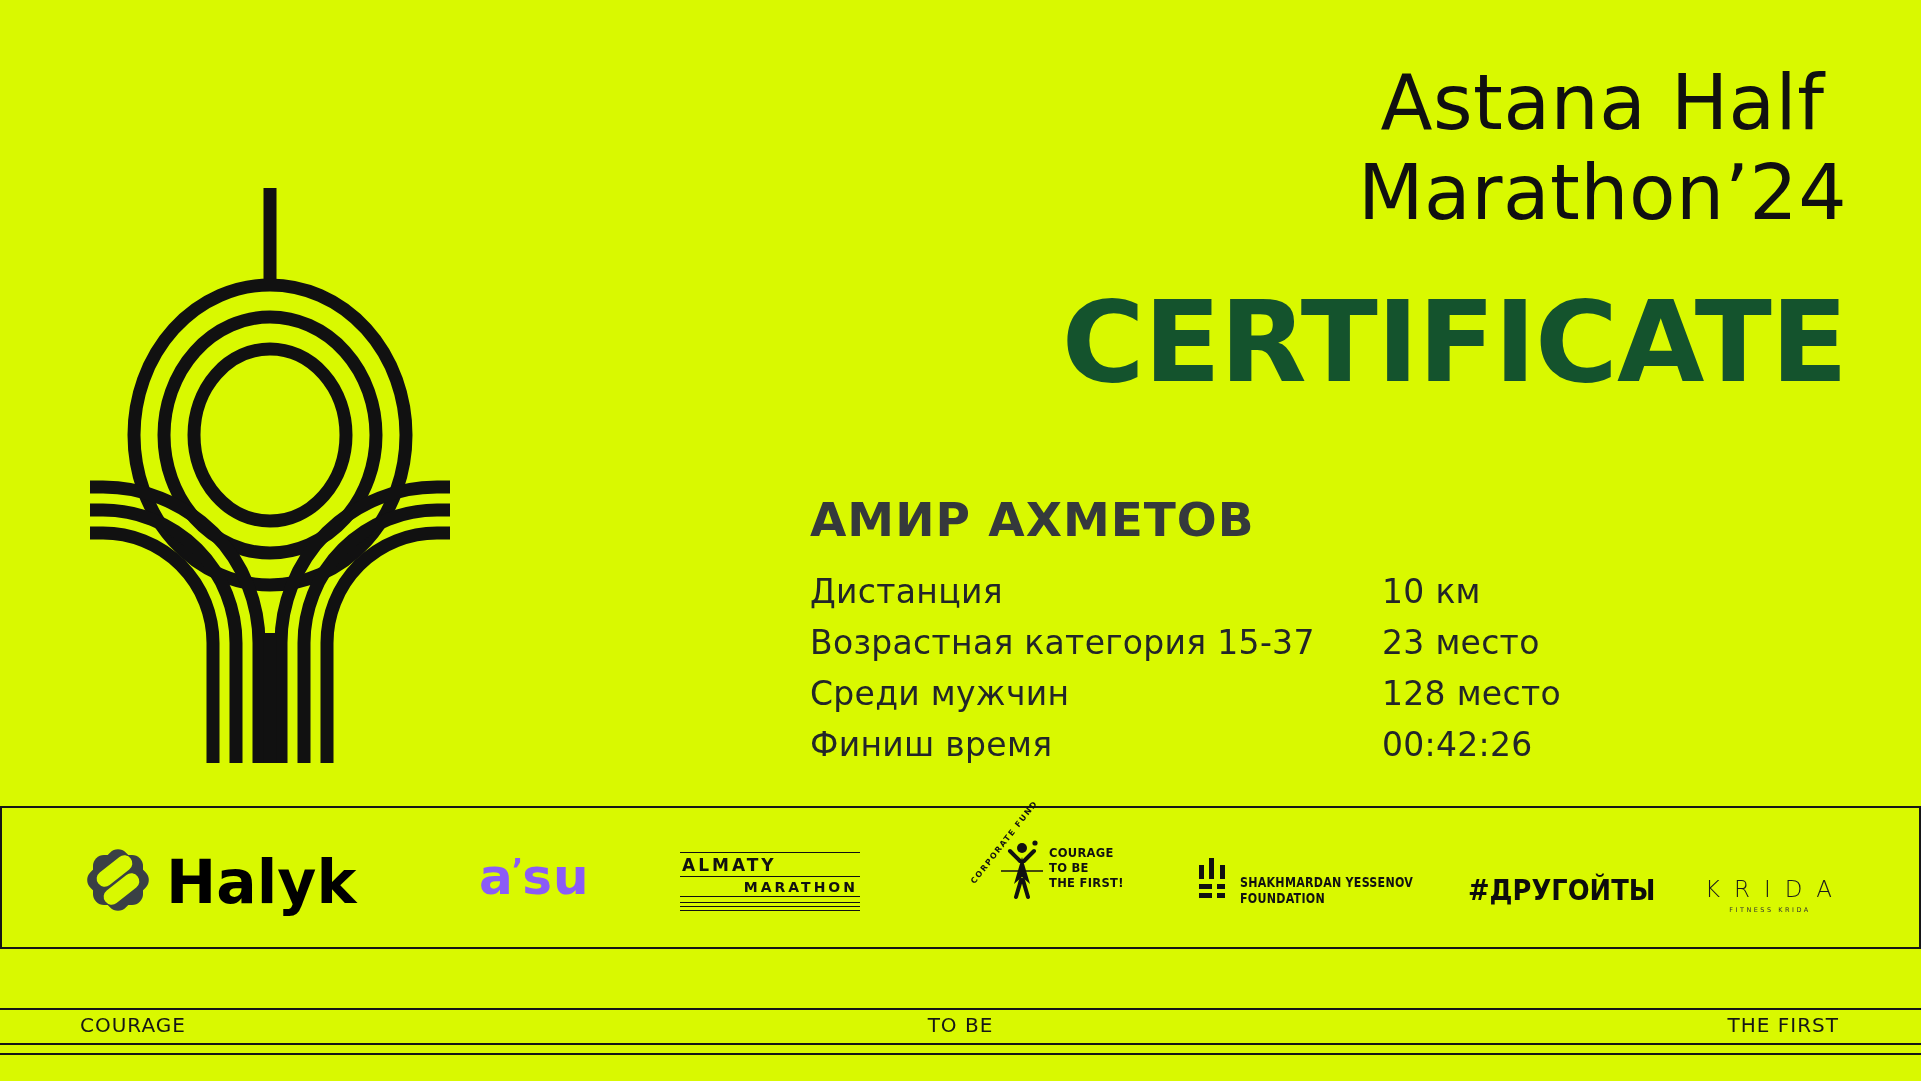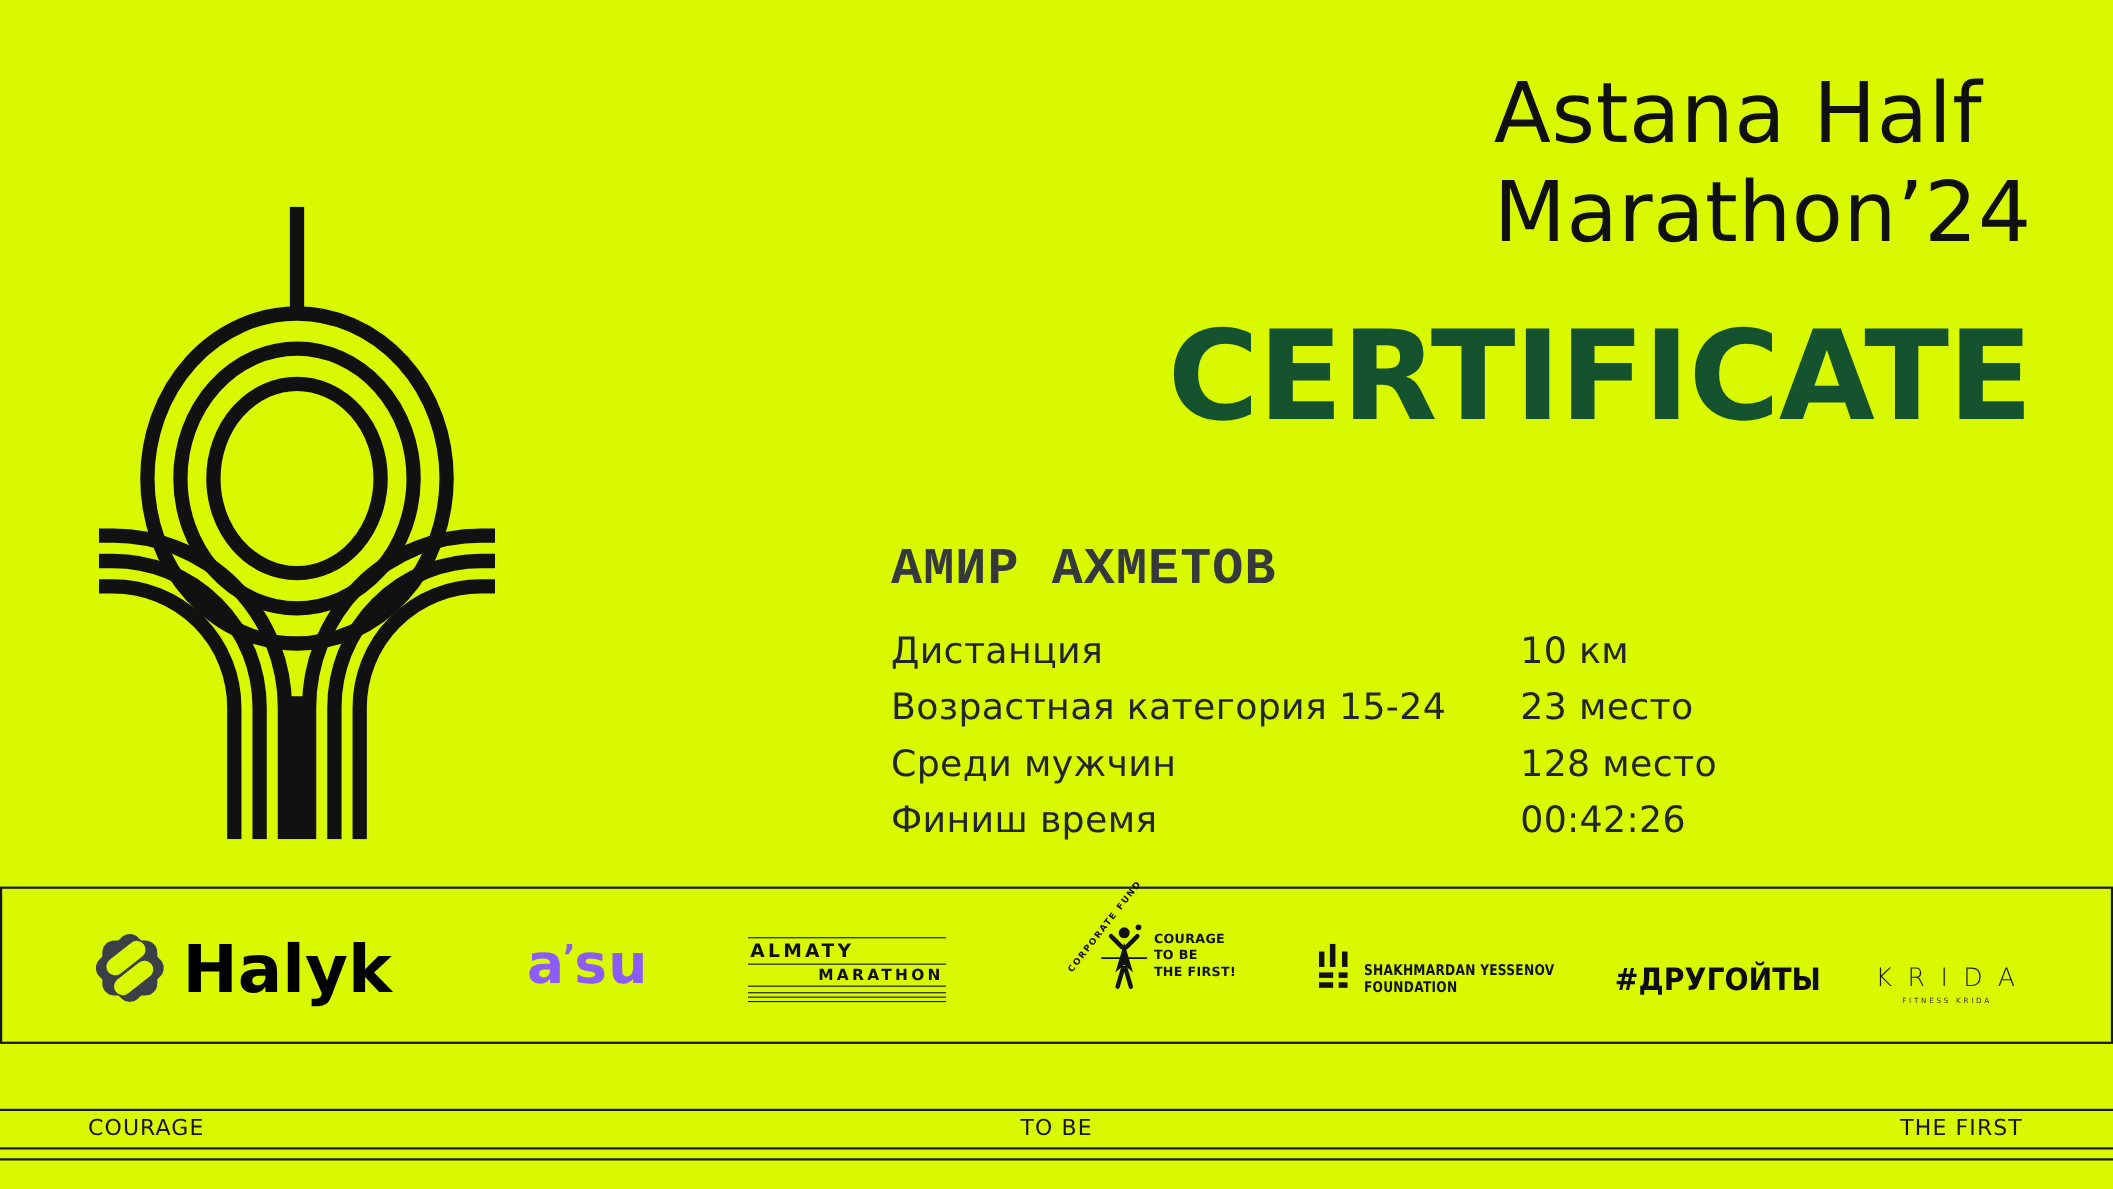--- a/index.html
+++ b/index.html
@@ -6,32 +6,32 @@
   body{
     width:1921px;height:1081px;position:relative;overflow:hidden;
     background:#d9f900;
     font-family:"DejaVu Sans","Liberation Sans",sans-serif;
     color:#131313;
   }
   .abs{position:absolute;}
 
   
   .event-title{
-    right:74px;top:58px;text-align:left;
+    right:74px;top:58px;text-align:center;
     font-size:76px;line-height:90px;font-weight:500;letter-spacing:.5px;color:#101010;
   }
   .certificate-heading{
     right:74px;top:276px;
     font-size:113px;font-weight:bold;letter-spacing:-1px;color:#14532d;white-space:nowrap;
   }
 
   
   .recipient-name{
     left:810px;top:492px;
-    font-size:47px;font-weight:bold;letter-spacing:1px;color:#35393c;white-space:nowrap;font-family:Liberation Mono, monospace;
+    font-size:47px;font-weight:bold;letter-spacing:1px;color:#35393c;white-space:nowrap;
   }
   .results{left:810px;top:572px;font-size:33px;color:#232629;letter-spacing:.3px;}
   .result-row{height:51px;display:flex;align-items:flex-start;white-space:nowrap;}
   .result-label{width:572px;}
   .result-value{}
 
   
   .baiterek{left:90px;top:188px;width:360px;height:575px;}
 
   
@@ -120,21 +120,21 @@
 </div>
 
 <div class="abs recipient-name">АМИР АХМЕТОВ</div>
 
 <div class="abs results">
   <div class="result-row">
     <div class="result-label">Дистанция</div>
     <div class="result-value">10 км</div>
   </div>
   <div class="result-row">
-    <div class="result-label">Возрастная категория 15-24</div>
+    <div class="result-label">Возрастная категория 15-37</div>
     <div class="result-value">23 место</div>
   </div>
   <div class="result-row">
     <div class="result-label">Среди мужчин</div>
     <div class="result-value">128 место</div>
   </div>
   <div class="result-row">
     <div class="result-label">Финиш время</div>
     <div class="result-value">00:42:26</div>
   </div>

